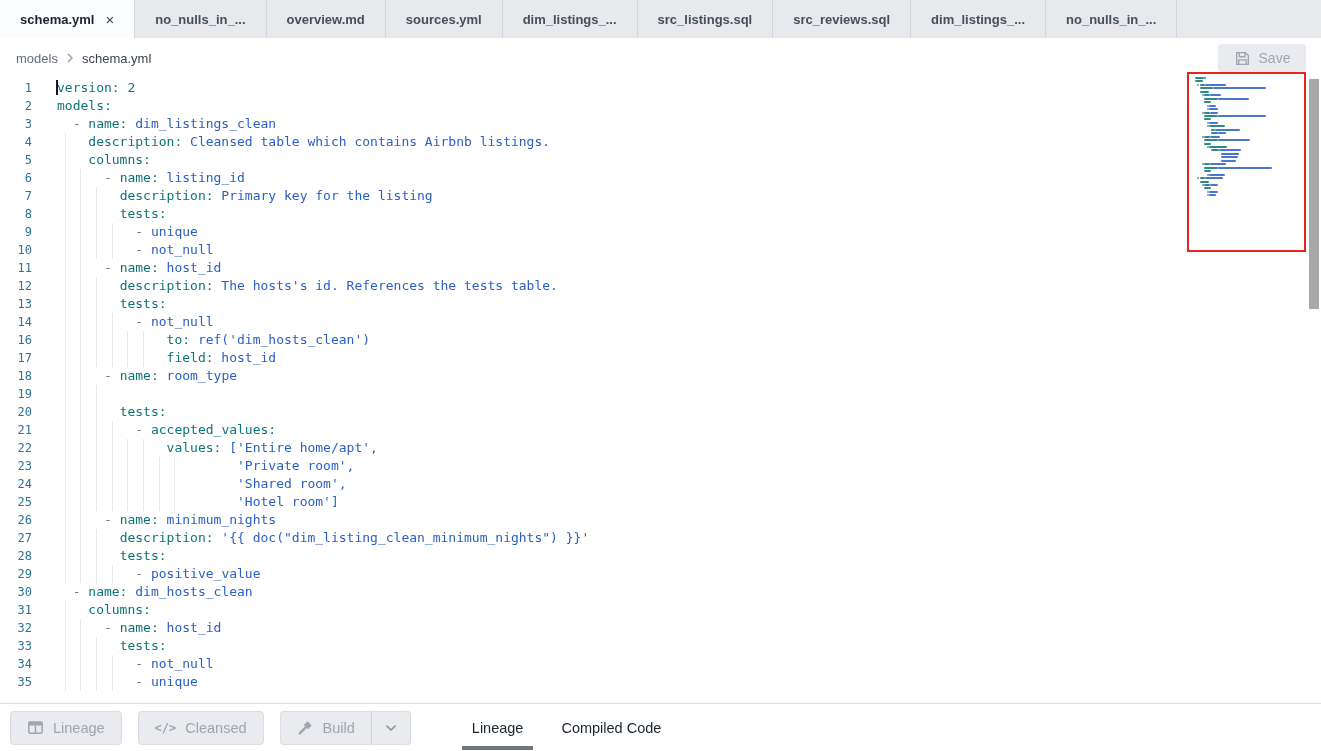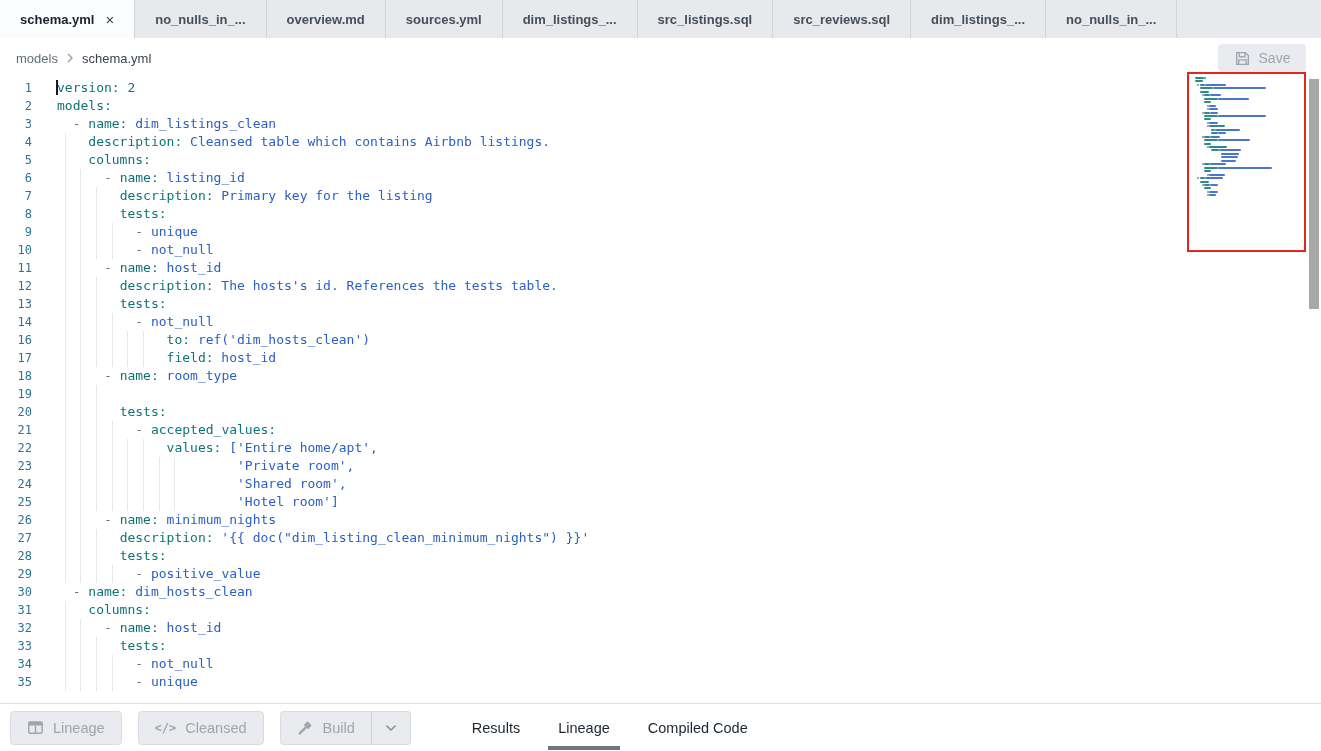--- a/index.html
+++ b/index.html
@@ -275,23 +275,20 @@
         <span>
           <svg width="16" height="16" viewBox="0 0 16 16">
               <path d="M4 6.2 l4 3.8 4 -3.8" stroke="#8d95a0" stroke-width="1.7" fill="none" stroke-linecap="round" stroke-linejoin="round"></path>
             </svg>
         </span>
       </div>
     </div>
 
     <div class="bottom-tabs" id="bottom-tabs">
         <div class="btab">
-          <span>Results</span>
-        </div>
-        <div class="btab">
           <span>Lineage</span>
           <div class="underline"></div>
         </div>
         <div class="btab">
           <span>Compiled Code</span>
         </div>
       </div>
   </div>
 
 </div>

